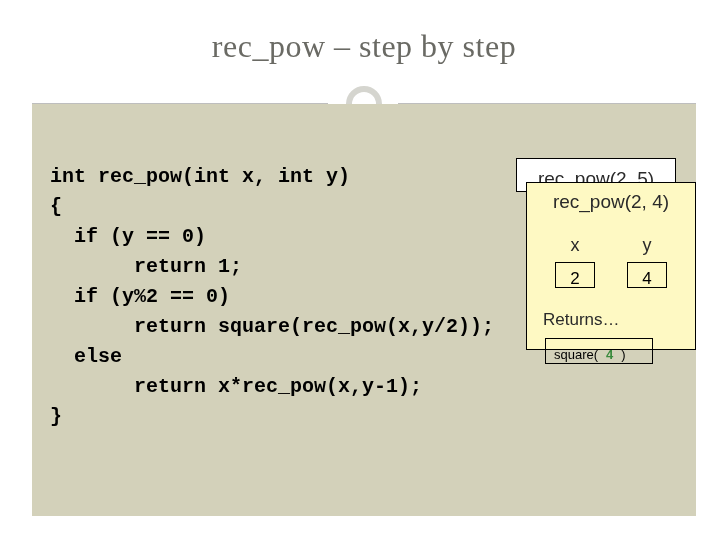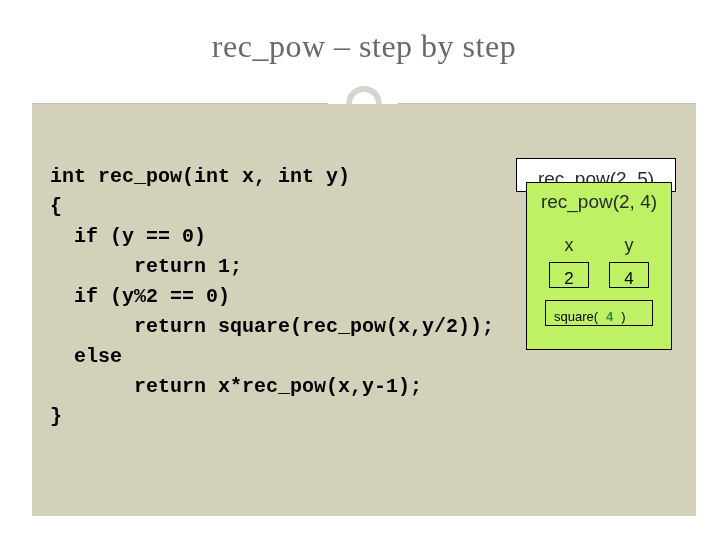--- a/index.html
+++ b/index.html
@@ -89,23 +89,23 @@
     border: 1.5px solid #000;
     text-align: center;
     font-size: 19px;
     line-height: 32px;
     color: #2a2a2a;
   }
   .frame-front {
     position: absolute;
     top: 24px;
     left: 10px;
-    width: 146px;
+    width: 170px;
     height: 168px;
-    background: #bef264;
+    background: #fef9c3;
     border: 1.5px solid #000;
     padding: 4px 8px 8px 8px;
   }
   .frame-front-title {
     font-size: 19px;
     color: #2a2a2a;
     text-align: center;
     margin-bottom: 6px;
   }
   .vars-row {
@@ -186,17 +186,18 @@
       <div class="vars-row">
         <div class="var-col">
           <div class="var-label">x</div>
           <div class="var-box">2</div>
         </div>
         <div class="var-col">
           <div class="var-label">y</div>
           <div class="var-box">4</div>
         </div>
       </div>
+      <div class="returns-label">Returns…</div>
       <div class="return-box"><span>square(</span><span class="accent">4</span><span>)</span></div>
     </div>
   </div>
 
 </div>
 
 </body></html>

